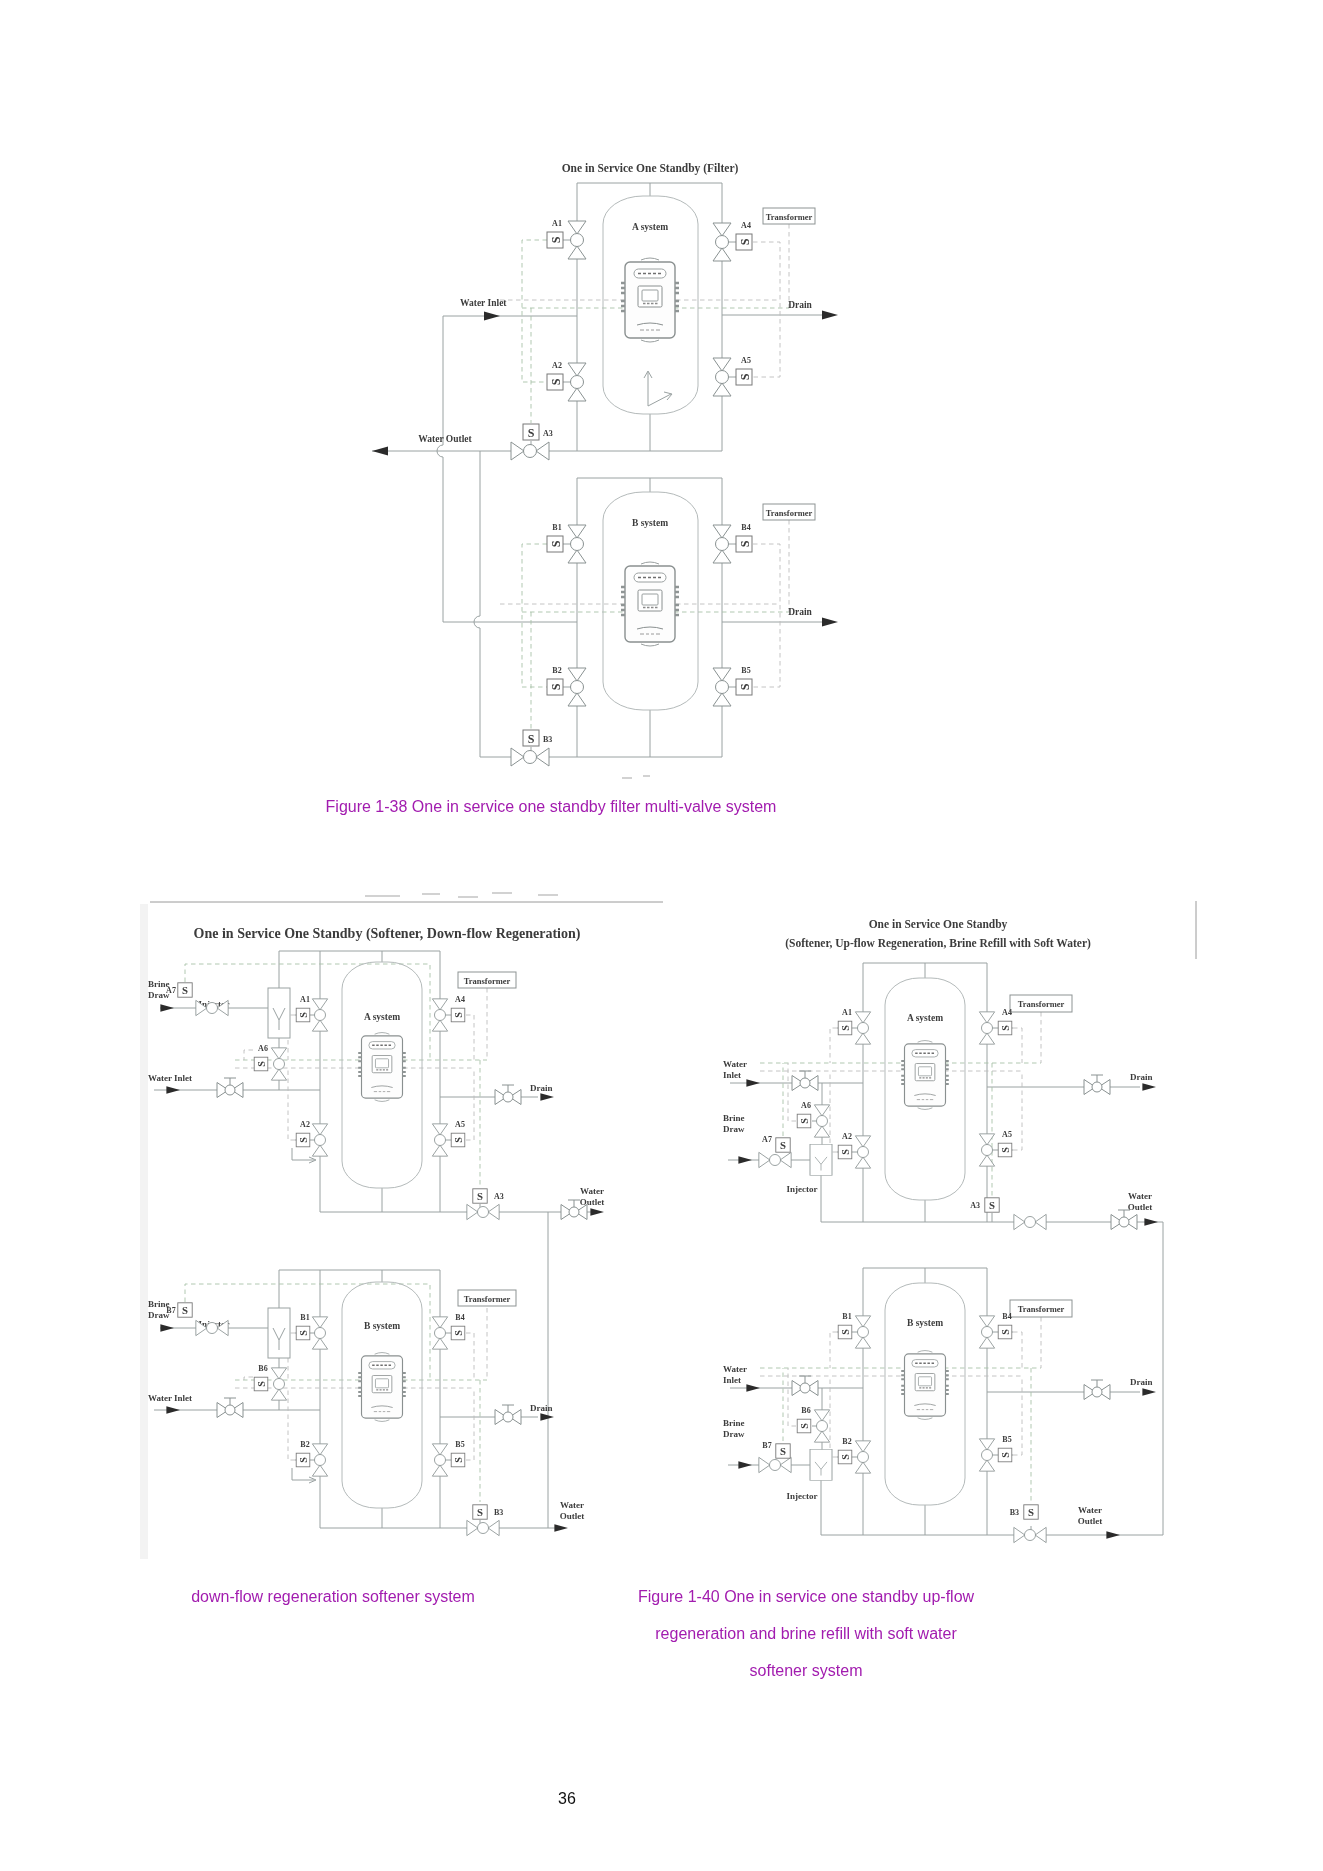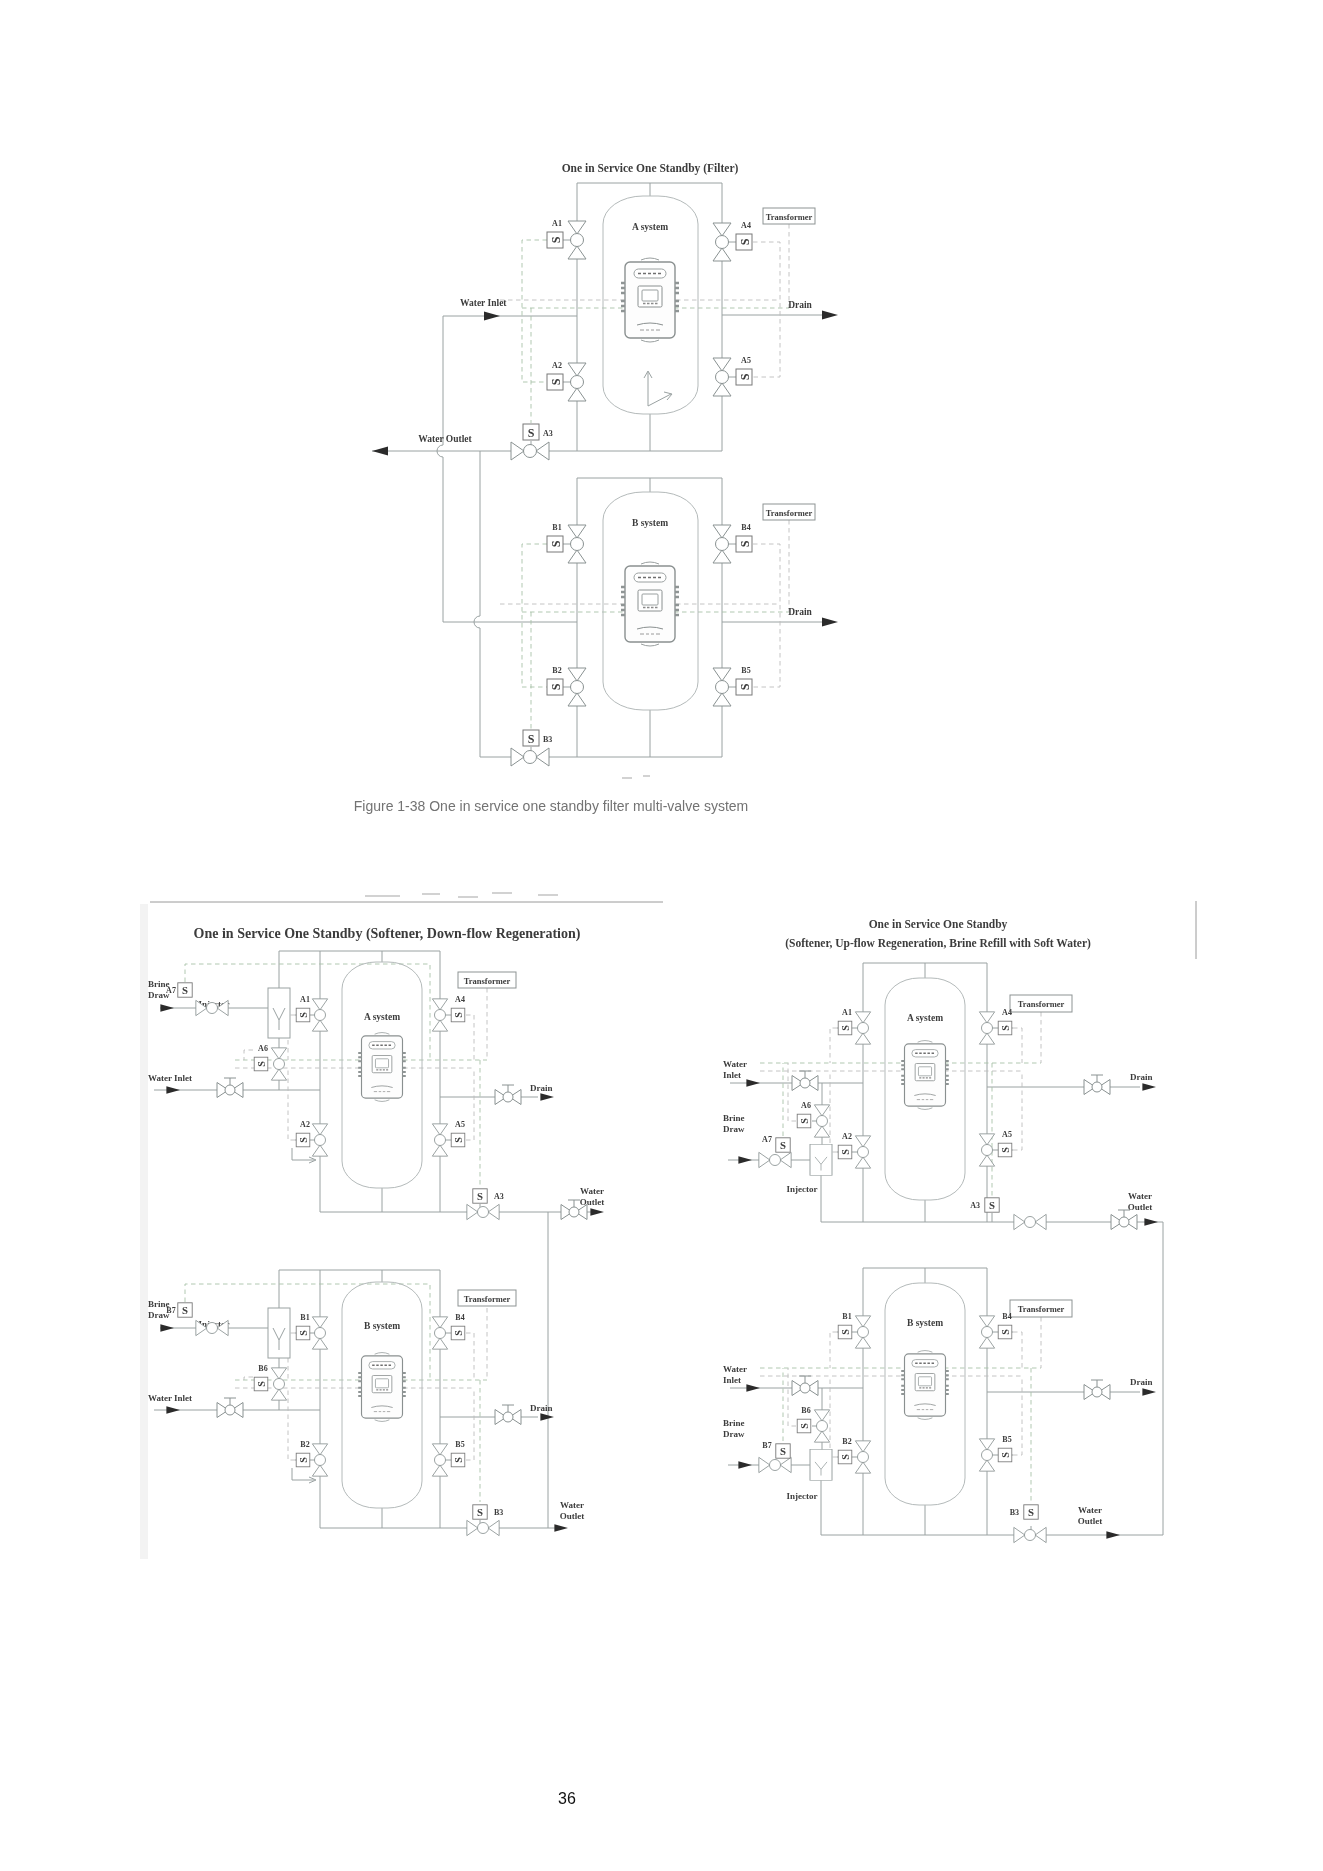--- a/index.html
+++ b/index.html
@@ -1,17 +1,17 @@
 <!DOCTYPE html>
 <html><head>
 <meta charset="utf-8">
 <style>
   html,body{margin:0;padding:0;background:#ffffff;}
   .page{position:relative;width:1278px;height:1871px;background:#fff;font-family:"Liberation Serif",serif;overflow:hidden;}
-  .caption{position:absolute;font-family:"Liberation Sans",sans-serif;font-size:14px;line-height:37px;color:#737373;text-align:center;}
+  .caption{position:absolute;font-family:"Liberation Sans",sans-serif;font-size:16px;line-height:37px;color:#a21caf;text-align:center;}
   .pagenum{position:absolute;font-family:"Liberation Sans",sans-serif;font-size:16px;color:#111;text-align:left;}
   svg text{font-family:"Liberation Serif",serif;font-weight:bold;fill:#3c3c3c;}
   .pp{stroke:#9aa2a2;fill:none;stroke-width:1;}
   .tk{stroke:#b4baba;fill:none;stroke-width:1;}
   .dg{stroke:#a8c2a8;fill:none;stroke-width:.9;stroke-dasharray:4.5 3.5;}
   .dy{stroke:#bdbdbd;fill:none;stroke-width:.9;stroke-dasharray:4.5 3.5;}
   .scan{stroke:#8f8f8f;fill:none;stroke-width:.9;}
   .frag{stroke:#c4c4c4;fill:none;stroke-width:1.4;}
 </style>
 </head>
@@ -298,18 +298,24 @@
   <use href="#arr" transform="translate(458,327) scale(.85)"></use>
   <text x="390" y="618" text-anchor="middle" font-size="9">Water</text>
   <text x="390" y="629" text-anchor="middle" font-size="9">Outlet</text>
   <use href="#arr" transform="translate(420,640) scale(.85)"></use>
 </g>
 </svg>
 
 <div class="caption" style="left:251px;top:788px;width:600px;"><span>Figure 1-38 One in service one standby filter multi-valve system</span></div>
 
 <div class="caption" style="left:83px;top:1578px;width:500px;">
+  <div>down-flow regeneration softener system</div>
 </div>
 
+<div class="caption" style="left:556px;top:1578px;width:500px;">
+  <div>Figure 1-40 One in service one standby up-flow</div>
+  <div>regeneration and brine refill with soft water</div>
+  <div>softener system</div>
+</div>
 
 <div class="pagenum" style="left:558px;top:1790px;width:200px;">36</div>
 
 </div>
 
 </body></html>

